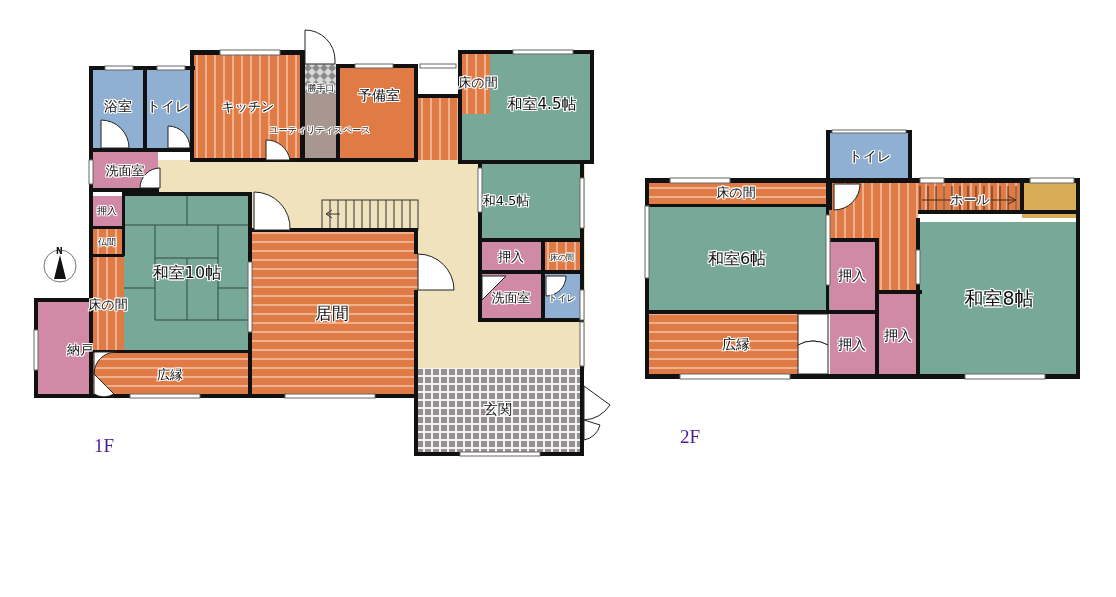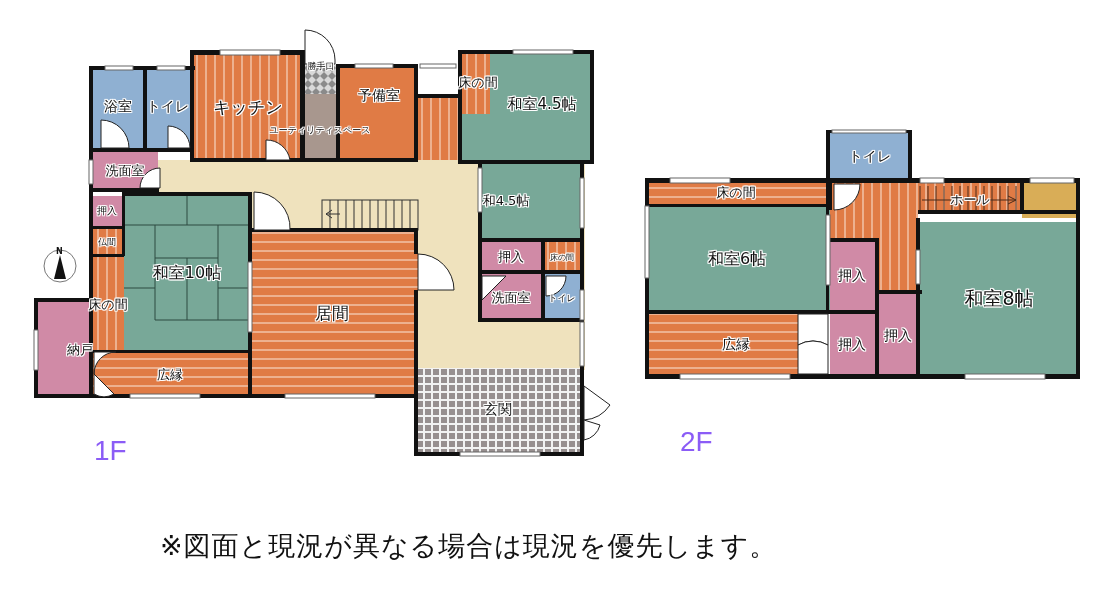--- a/index.html
+++ b/index.html
@@ -3,21 +3,21 @@
 <meta charset="utf-8">
 <style>
   html, body { margin:0; padding:0; background:#ffffff; }
   body { width:1116px; height:597px; position:relative; overflow:hidden; font-family:"DejaVu Sans", sans-serif; }
   .plan { position:absolute; left:0; top:0; width:1116px; height:597px; }
   .label {
     position:absolute; color:#111; white-space:nowrap; transform:translate(-50%,-50%);
     text-shadow: 1px 0 0 #fff, -1px 0 0 #fff, 0 1px 0 #fff, 0 -1px 0 #fff, 1px 1px 0 #fff, -1px -1px 0 #fff, 1px -1px 0 #fff, -1px 1px 0 #fff;
     font-family:"DejaVu Sans", sans-serif;
   }
-  .floor-label { position:absolute; font-family:Liberation Sans, sans-serif; font-size:28px; color:#8b5cf6; }
+  .floor-label { position:absolute; font-family:Liberation Serif, serif; font-size:19px; color:#4c1d95; }
   .note { position:absolute; left:160px; top:528px; font-family:"DejaVu Sans", sans-serif; font-size:27px; color:#111; letter-spacing:1px; }
   .compass { position:absolute; }
 </style>
 </head>
 <body>
 
 <div class="plan">
 <svg width="1116" height="597" viewBox="0 0 1116 597" xmlns="http://www.w3.org/2000/svg" style="position:absolute;left:0;top:0">
   <defs>
     <pattern id="woodV" width="9" height="10" patternUnits="userSpaceOnUse">
@@ -267,22 +267,22 @@
 
   <g fill="#fff" stroke="#222" stroke-width="1">
     <path d="M834 184 L834 210 A26 26 0 0 0 860 184 Z"></path>
     <path d="M798 314 L798 345 A30 30 0 0 1 828 345 L828 314 Z"></path>
     <path d="M798 345 L798 374 L828 374 L828 345 A30 30 0 0 0 798 345 Z"></path>
   </g>
 </svg>
 
   <div class="label" style="left:118px;top:107px;font-size:14px">浴室</div>
   <div class="label" style="left:168px;top:107px;font-size:14px">トイレ</div>
-  <div class="label" style="left:248px;top:107px;font-size:17px">キッチン</div>
-  <div class="label" style="left:321px;top:66px;font-size:9px">勝手口</div>
+  <div class="label" style="left:248px;top:107px;font-size:13px">キッチン</div>
+  <div class="label" style="left:321px;top:88px;font-size:9px">勝手口</div>
   <div class="label" style="left:320px;top:130px;font-size:9px">ユーティリティスペース</div>
   <div class="label" style="left:379px;top:96px;font-size:14px">予備室</div>
   <div class="label" style="left:478px;top:83px;font-size:13px">床の間</div>
   <div class="label" style="left:542px;top:104px;font-size:15px">和室4.5帖</div>
   <div class="label" style="left:125px;top:171px;font-size:13px">洗面室</div>
   <div class="label" style="left:107px;top:211px;font-size:10px">押入</div>
   <div class="label" style="left:107px;top:242px;font-size:9px">仏間</div>
   <div class="label" style="left:187px;top:273px;font-size:16px">和室10帖</div>
   <div class="label" style="left:108px;top:305px;font-size:13px">床の間</div>
   <div class="label" style="left:80px;top:350px;font-size:13px">納戸</div>
@@ -309,14 +309,13 @@
     <svg width="34" height="34" viewBox="0 0 34 34">
       <circle cx="17" cy="17" r="16" fill="#fff" stroke="#777" stroke-width="1"></circle>
       <path d="M17 6 L11 30 L23 30 Z" fill="#111"></path>
     </svg>
     <span style="position:absolute;left:13px;top:-2px;font-size:8px;font-weight:bold;color:#111;">N</span>
   </div>
 
   <div class="floor-label" style="left:94px;top:435px;">1F</div>
   <div class="floor-label" style="left:680px;top:426px;">2F</div>
 
-  <div class="note">※図面と現況が異なる場合は現況を優先します。</div>
 </div>
 
 </body></html>

